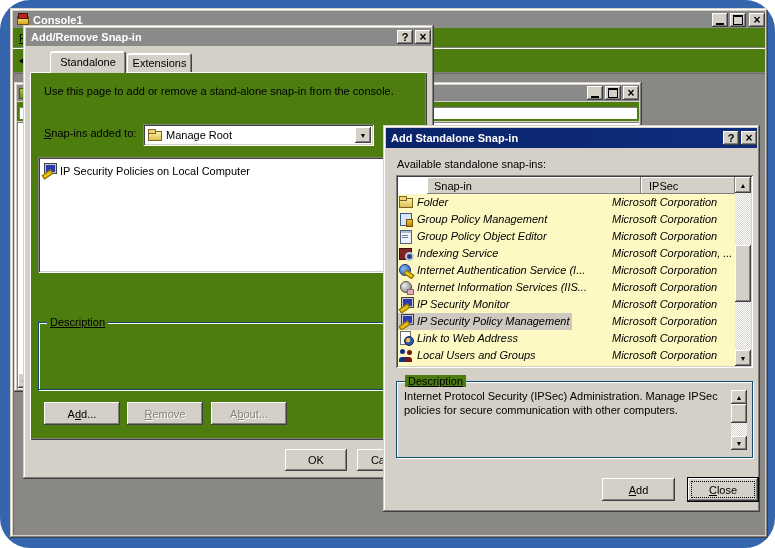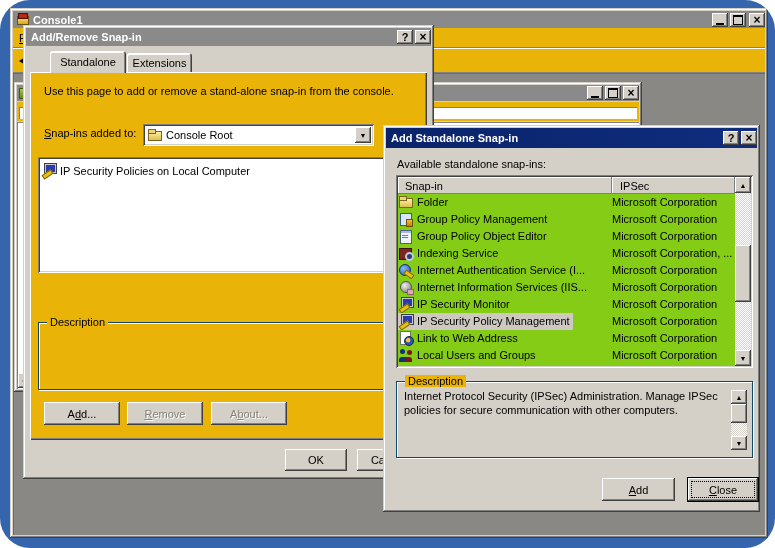--- a/index.html
+++ b/index.html
@@ -1,20 +1,20 @@
 <!DOCTYPE html>
 <html><head>
 <meta charset="utf-8">
 <style>
   html,body{margin:0;padding:0;}
   #screen{position:relative;width:775px;height:548px;overflow:hidden;
     background:#3565ad;font-family:"Liberation Sans",sans-serif;font-size:11px;color:#000;
     cursor:default;-webkit-user-select:none;user-select:none;border-radius:30px;}
   .abs{position:absolute;}
-  .face{background:#eab308;}
+  .face{background:#4d7c0f;text-decoration:underline;}
   
   .winraise{background:#d4d0c8;box-shadow:inset -1px -1px 0 #404040,inset 1px 1px 0 #d4d0c8,
     inset -2px -2px 0 #808080,inset 2px 2px 0 #fff;}
   
   .b3{background:#d4d0c8;box-shadow:inset -1px -1px 0 #404040,inset 1px 1px 0 #fff,inset -2px -2px 0 #808080;}
   
   .sunk{background:#fff;box-shadow:inset 1px 1px 0 #808080,inset -1px -1px 0 #fff,
     inset 2px 2px 0 #404040,inset -2px -2px 0 #d4d0c8;}
   .sunk1{box-shadow:inset 1px 1px 0 #808080,inset -1px -1px 0 #fff;}
   .groove{border:1px solid #0c4a6e;box-shadow:inset 1px 1px 0 #fff,1px 1px 0 #fff;}
@@ -135,21 +135,21 @@
     <div class="abs face" style="left:7px;top:47px;width:397px;height:368px;z-index:1;
                 box-shadow:inset 1px 1px 0 #fff,inset -1px -1px 0 #404040,inset -2px -2px 0 #808080;">
       <div class="abs" style="left:14px;top:13px;white-space:nowrap;">Use this page to add or remove a stand-alone snap-in from the console.</div>
 
       <div class="abs mn" style="left:14px;top:55px;">
         <span class="key">S</span><span>nap-ins added to:</span>
       </div>
 
       <div class="abs sunk" style="left:113px;top:52px;width:231px;height:22px;display:flex;align-items:center;">
         <span class="ic" data-icon="folder-icon" style="margin-left:5px;"></span>
-        <span>Console Root</span>
+        <span>Manage Root</span>
         <span style="flex:1"></span>
         <span class="tb-btn b3" style="width:16px;height:16px;margin-right:3px;font-size:7px;">▼</span>
       </div>
 
       <div class="abs sunk" style="left:8px;top:85px;width:382px;height:116px;">
         <div class="abs" style="left:4px;top:5px;right:4px;height:17px;display:flex;align-items:center;">
           <span class="ic" data-icon="ipsec-icon"></span>
           <span style="white-space:nowrap;">IP Security Policies on Local Computer</span>
         </div>
       </div>
@@ -177,26 +177,26 @@
     <div class="abs titlebar t-active" style="left:3px;top:3px;right:3px;height:20px;padding-left:5px;">
       <span>Add Standalone Snap-in</span>
       <span style="flex:1"></span>
       <span class="tb-btn b3">?</span>
       <span class="tb-btn b3" style="font-size:12px;">×</span>
     </div>
 
     <div class="abs" style="left:14px;top:33px;">Available standalone snap-ins:</div>
 
     <div class="abs sunk" style="left:13px;top:50px;width:357px;height:193px;">
-      <div class="abs" style="left:2px;top:2px;right:18px;height:17px;display:flex;">
+      <div class="abs" style="left:2px;top:2px;right:18px;height:17px;display:flex;padding-left:29px;">
         <span class="hdr" style="width:207px;padding-left:7px;">Snap-in</span>
         <span class="hdr" style="flex:1;padding-left:8px;">IPSec</span>
       </div>
 
-      <div class="abs" style="left:2px;top:19px;right:18px;bottom:2px;overflow:hidden;background:#84cc16;">
+      <div class="abs" style="left:2px;top:19px;right:18px;bottom:2px;overflow:hidden;background:#fef9c3;font-style:italic;">
         <div class="lv-row" data-selected="false">
           <span class="cell-name">
               <span class="row-label">
                 <span class="ic" data-icon="folder-icon"></span>
                 <span>Folder</span>
               </span>
             </span>
           <span class="cell-vendor">Microsoft Corporation</span>
         </div>
         <div class="lv-row" data-selected="false">

